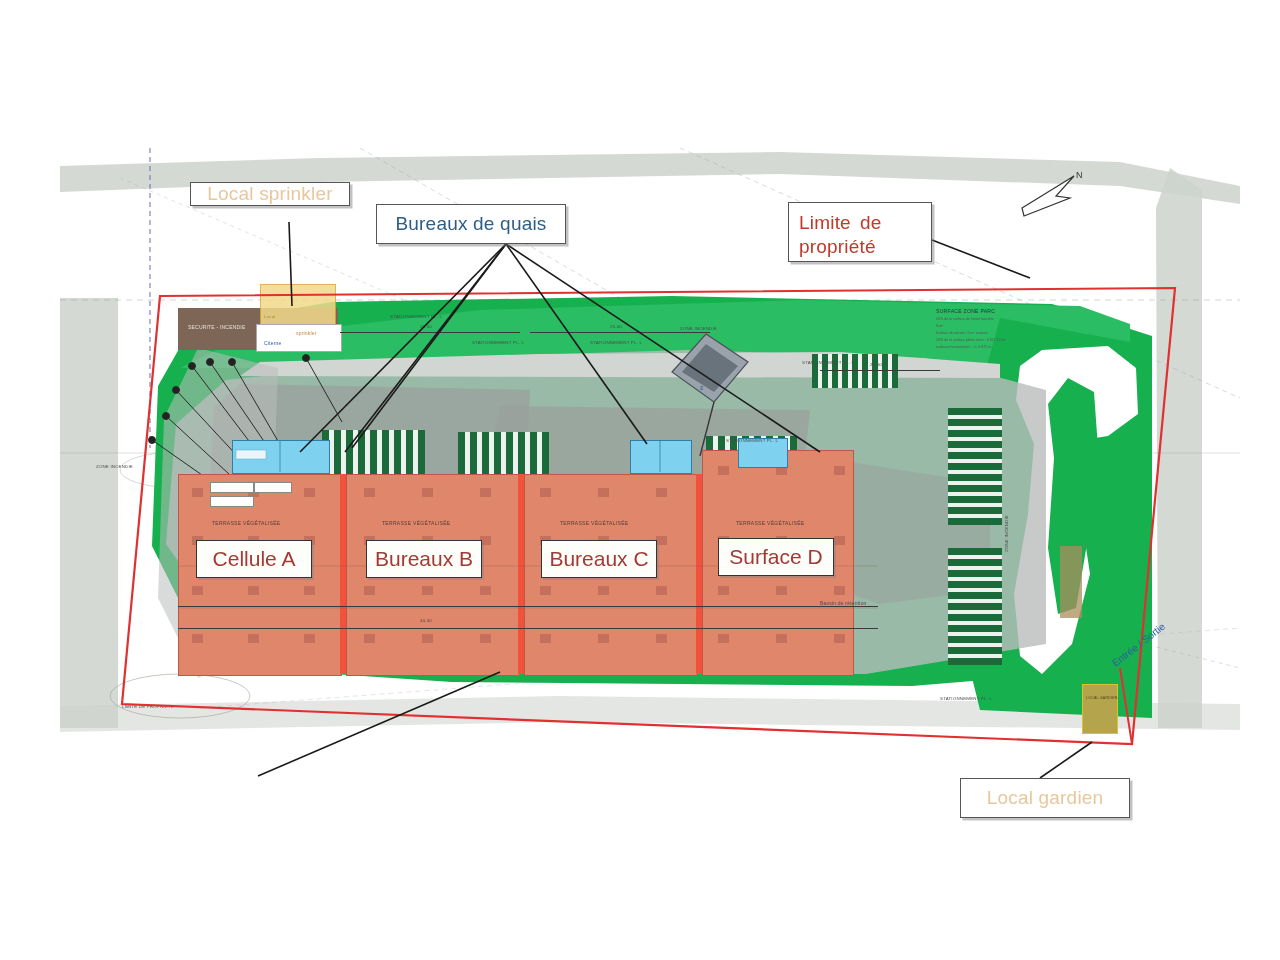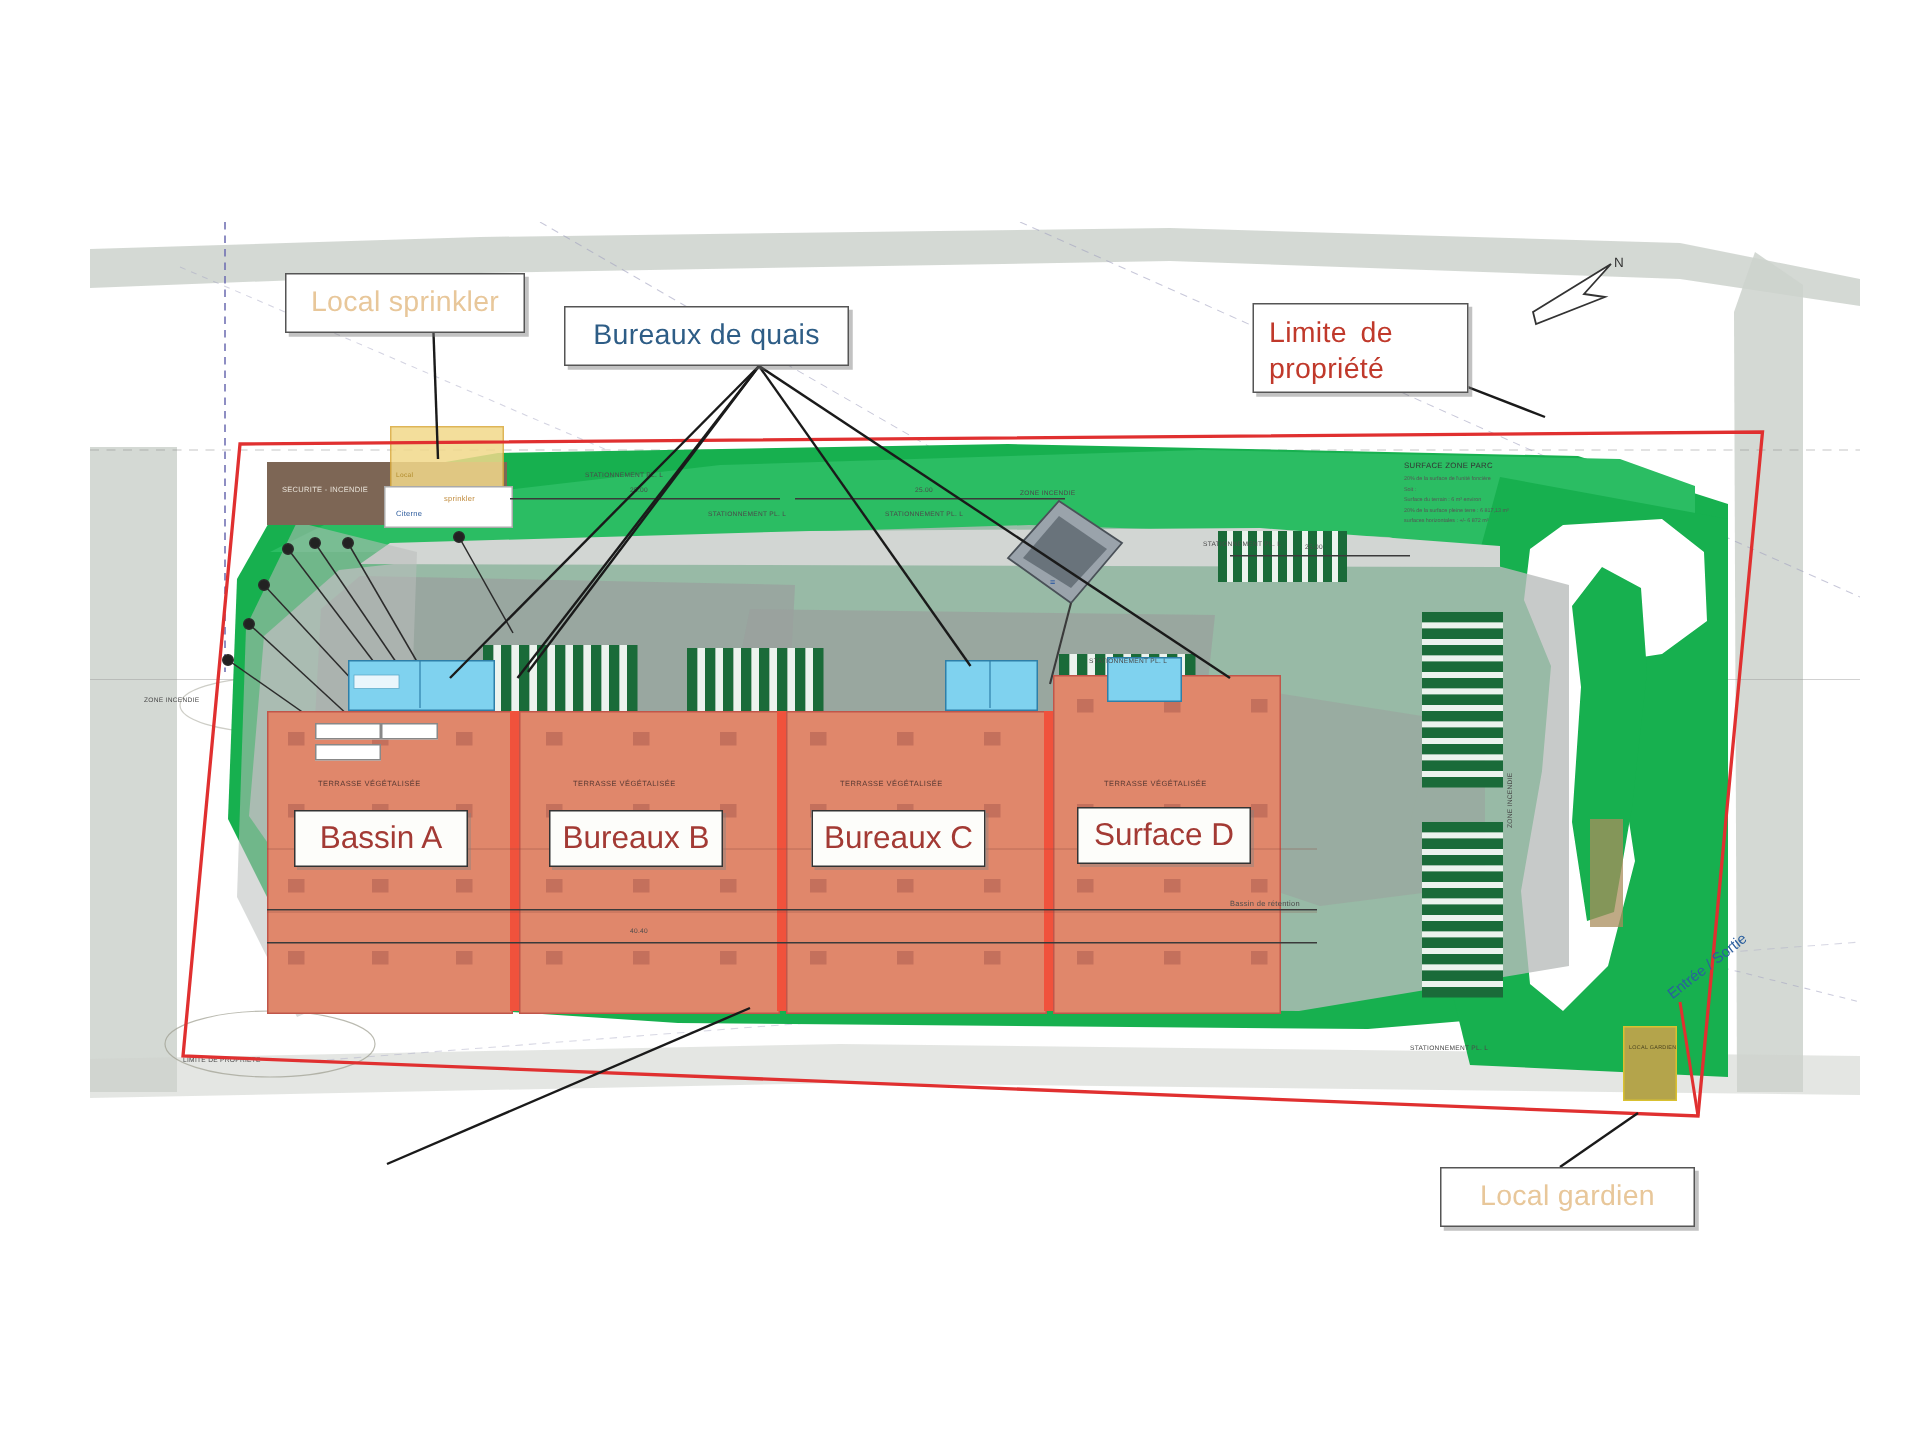--- a/index.html
+++ b/index.html
@@ -9,23 +9,23 @@
   #stage{position:absolute;left:0;top:0;width:1280px;height:960px;}
 
   
   .callout{position:absolute;background:#ffffff;border:1.5px solid #555;
            box-shadow:2.5px 2.5px 0 rgba(120,120,120,.45);
            display:flex;align-items:center;justify-content:center;
            font-size:19px;letter-spacing:.2px;z-index:40;padding:2px 6px;
            box-sizing:border-box;}
   .callout.tan   {color:#e8c79a;}
   .callout.blue  {color:#2e5d86;}
-  .callout.red   {color:#c0392b;margin-left:47px;}
-
-  #lbl-sprinkler{left:190px;top:182px;width:160px;height:40px;}
+  .callout.red   {color:#c0392b;}
+
+  #lbl-sprinkler{left:190px;top:182px;width:160px;height:24px;}
   #lbl-bureaux  {left:376px;top:204px;width:190px;height:40px;}
   #lbl-limite   {left:788px;top:202px;width:144px;height:60px;
                  display:block;padding:8px 10px;line-height:1.25;
                  text-align:justify;}
   #lbl-limite span{display:inline-block;width:100%;}
   #lbl-limite .j{text-align:justify;text-align-last:justify;}
   #lbl-gardien  {left:960px;top:778px;width:170px;height:40px;}
 
   
   #leaders{position:absolute;left:0;top:0;width:1280px;height:960px;z-index:35;
@@ -455,21 +455,21 @@
       <span>de</span>
     </span>
     <span>propriété</span>
   </div>
 
   <div class="callout tan" id="lbl-gardien">
     <span>Local gardien</span>
   </div>
 
   <div class="plate" style="left:196px;top:540px;width:114px;height:36px;">
-    <span>Bassin A</span>
+    <span>Cellule A</span>
   </div>
   <div class="plate" style="left:366px;top:540px;width:114px;height:36px;">
     <span>Bureaux B</span>
   </div>
   <div class="plate" style="left:541px;top:540px;width:114px;height:36px;">
     <span>Bureaux C</span>
   </div>
   <div class="plate" style="left:718px;top:538px;width:114px;height:36px;">
     <span>Surface D</span>
   </div>

